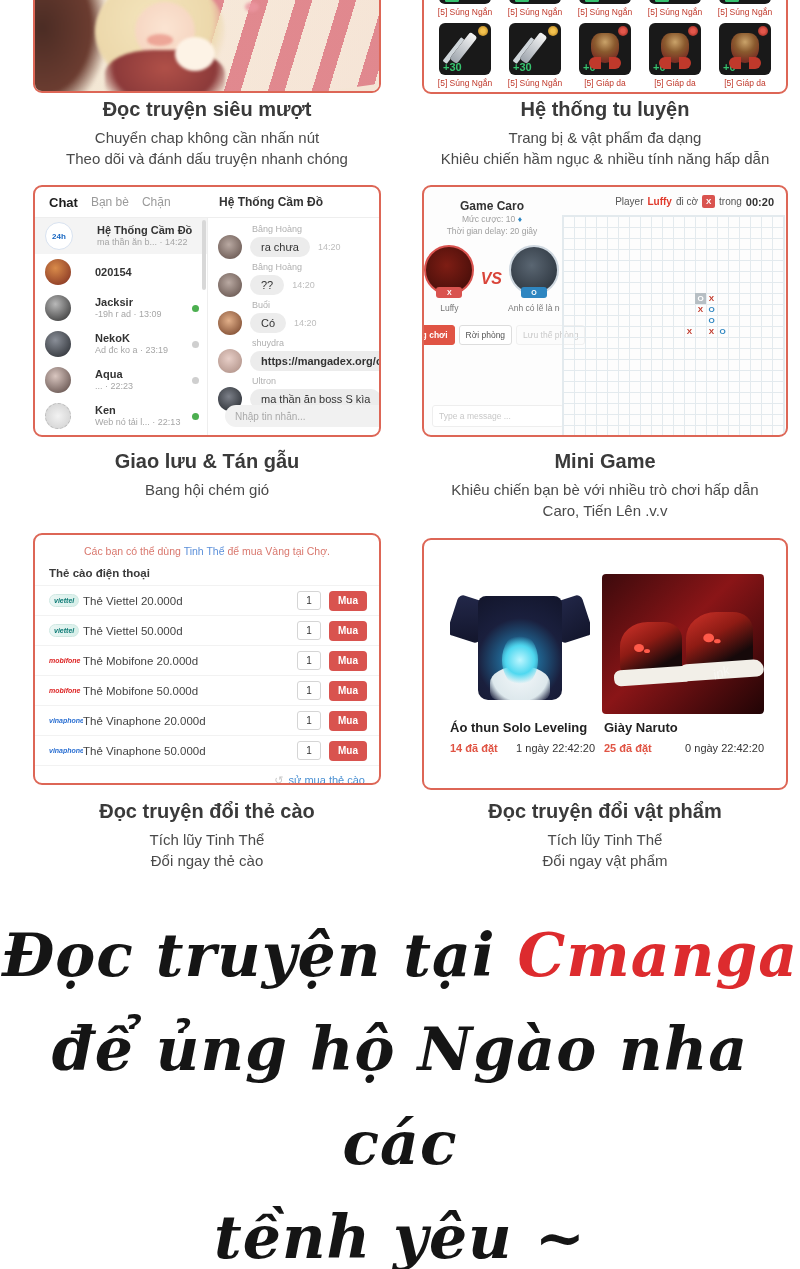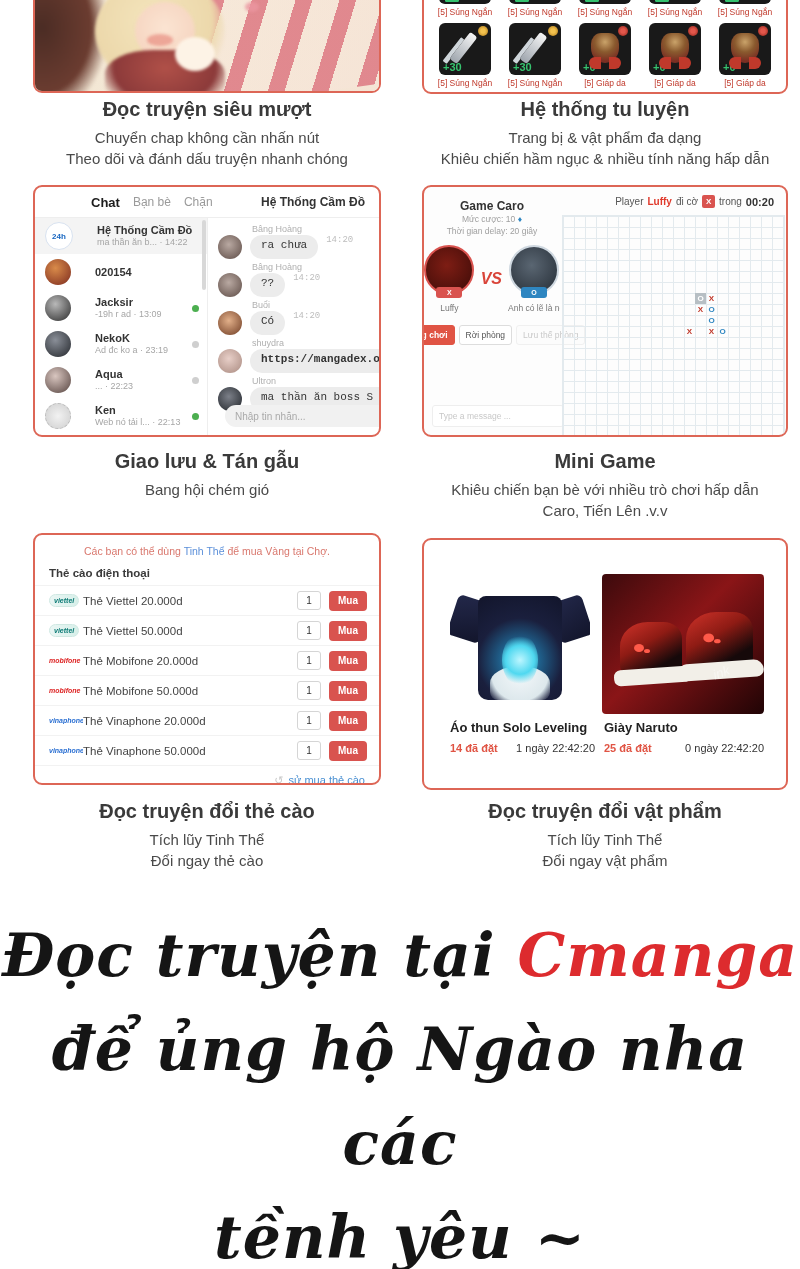--- a/index.html
+++ b/index.html
@@ -48,21 +48,21 @@
   .inv-tile.dagger::before{content:"";position:absolute;left:20px;top:8px;width:9px;height:34px;
     background:linear-gradient(#f5f5f5,#9ea5ad);transform:rotate(38deg);border-radius:3px;box-shadow:-6px 8px 0 -2px #cfd5da;}
   .inv-tile.armor::before{content:"";position:absolute;left:12px;top:10px;width:28px;height:30px;border-radius:40% 40% 55% 55%;
     background:radial-gradient(circle at 50% 30%,#caa36a 0%,#8a5a2e 40%,#7a2f23 75%);}
   .inv-tile.armor::after{content:"";position:absolute;left:10px;bottom:6px;width:32px;height:12px;border-radius:6px;
     background:linear-gradient(90deg,#c0392b 0 12px,transparent 12px 20px,#c0392b 20px);}
   .inv-tile.sliver::before{content:"";position:absolute;left:6px;bottom:2px;width:14px;height:3px;background:#36c26e;border-radius:2px;}
 
   
   .card-chat{left:33px;top:185px;width:348px;height:252px;}
-  .chat-head{height:30px;border-bottom:1px solid #eee;display:flex;align-items:center;font-size:12px;padding-left:42px;}
+  .chat-head{height:30px;border-bottom:1px solid #eee;display:flex;align-items:center;font-size:12px;}
   .chat-tabs{width:176px;padding-left:14px;box-sizing:border-box;display:flex;gap:13px;align-items:center;}
   .chat-tab{color:#9a9a9a;cursor:pointer;}
   .chat-tab.active{color:#1c1c1c;font-weight:700;font-size:13px;}
   .chat-panel-title{font-weight:700;color:#333;font-size:12px;padding-left:8px;}
   .chat-body{display:flex;height:218px;}
   .chat-list{width:172px;border-right:1px solid #eee;position:relative;}
   .chat-item{height:36px;display:flex;align-items:center;padding:0 8px 0 10px;position:relative;cursor:pointer;}
   .chat-item.sel{background:#f4f4f4;}
   .c-av{width:26px;height:26px;border-radius:50%;flex:0 0 26px;margin-right:24px;
         background:linear-gradient(135deg,#777,#333);}
@@ -76,21 +76,21 @@
   .c-info{flex:1;min-width:0;}
   .c-name{font-size:11px;font-weight:600;color:#333;line-height:13px;white-space:nowrap;overflow:hidden;}
   .c-sub{font-size:9px;color:#a6a6a6;line-height:11px;white-space:nowrap;overflow:hidden;}
   .c-dot{width:7px;height:7px;border-radius:50%;flex:0 0 7px;}
   .c-dot.green{background:#4caf50;}
   .c-dot.gray{background:#cfcfcf;}
   .chat-scrollbar{position:absolute;right:1px;top:2px;width:4px;height:70px;background:#d8d8d8;border-radius:2px;}
   .chat-msgs{flex:1;padding:6px 0 0 10px;position:relative;overflow:hidden;}
   .msg{margin-bottom:3px;}
   .m-sender{font-size:9px;color:#b0b0b0;margin-left:34px;line-height:11px;}
-  .m-row{display:flex;font-family:Liberation Mono, monospace;}
+  .m-row{display:flex;align-items:center;}
   .m-av{width:24px;height:24px;border-radius:50%;flex:0 0 24px;margin-right:8px;background:linear-gradient(135deg,#9a9a9a,#4b4b4b);}
   .m-av.ma1{background:radial-gradient(circle at 45% 40%,#b9a9a2,#5c4a44);}
   .m-av.ma2{background:radial-gradient(circle at 45% 40%,#e2b08a,#6e3b22);}
   .m-av.ma3{background:radial-gradient(circle at 45% 40%,#e8cfc8,#a98a80);}
   .m-av.ma4{background:radial-gradient(circle at 45% 40%,#7c8089,#1f2328);}
   .m-bubble{background:#ececec;border-radius:13px;padding:4px 11px;font-size:11px;color:#333;white-space:nowrap;}
   .m-bubble.link{font-weight:700;}
   .m-time{font-size:9px;color:#bdbdbd;margin-left:8px;}
   .chat-input{position:absolute;left:190px;bottom:8px;width:148px;height:22px;border:none;background:#f1f1f1;
       border-radius:12px;padding:0 10px;font-size:10px;color:#555;font-family:"Liberation Sans",sans-serif;}

